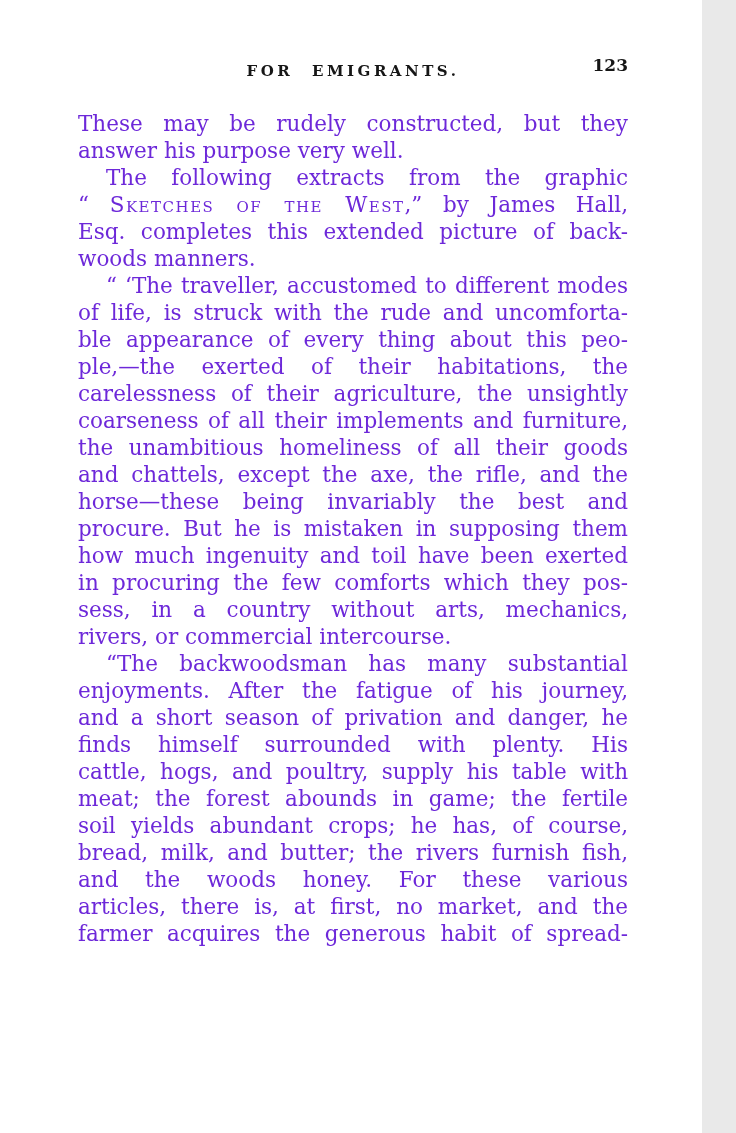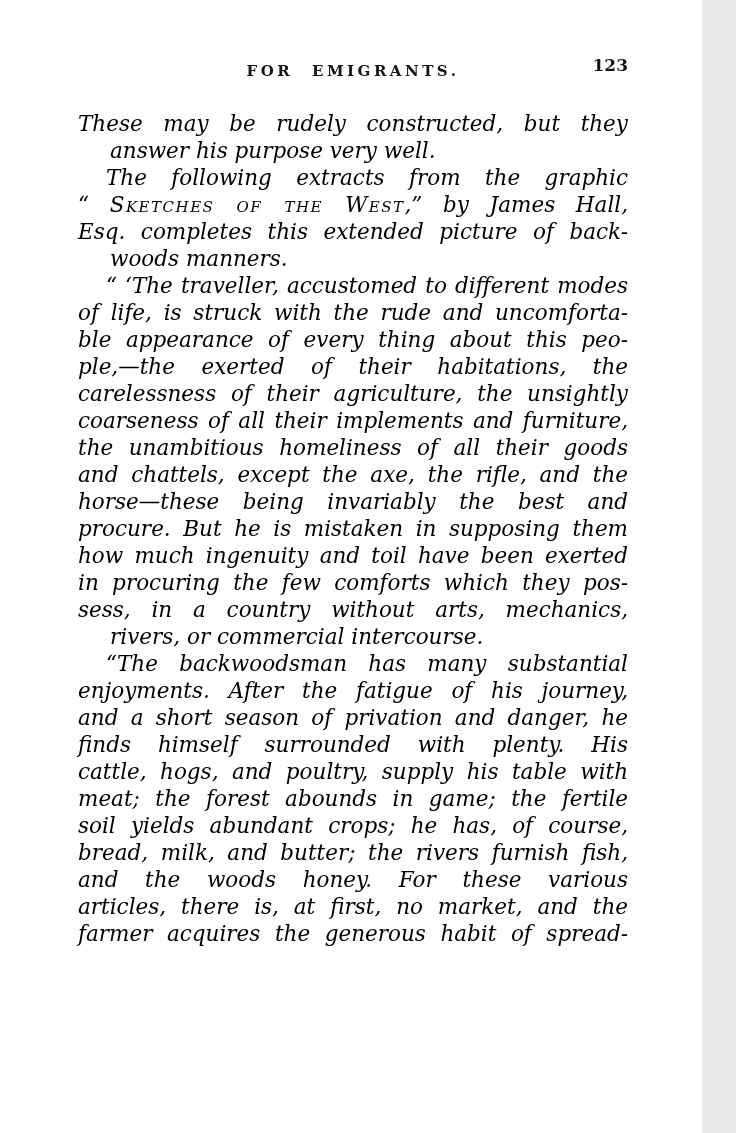--- a/index.html
+++ b/index.html
@@ -38,32 +38,30 @@
     font-weight: bold;
     color: #161616;
   }
   .text-column {
     position: absolute;
     top: 110px;
     left: 78px;
     width: 550px;
     font-size: 21.5px;
     line-height: 27px;
-    color: #000000;
-    font-style: italic;
+    color: #6d28d9;
   }
   .paragraph { margin: 0; }
   .line {
     text-align: justify;
     text-align-last: justify;
     white-space: normal;
   }
   .line.end {
     text-align-last: left;
-    margin-left: 32px;
   }
   .line.indent {
     padding-left: 28px;
   }
   .smallcaps {
     font-variant: small-caps;
     letter-spacing: 1.5px;
   }
 </style>
 </head>

